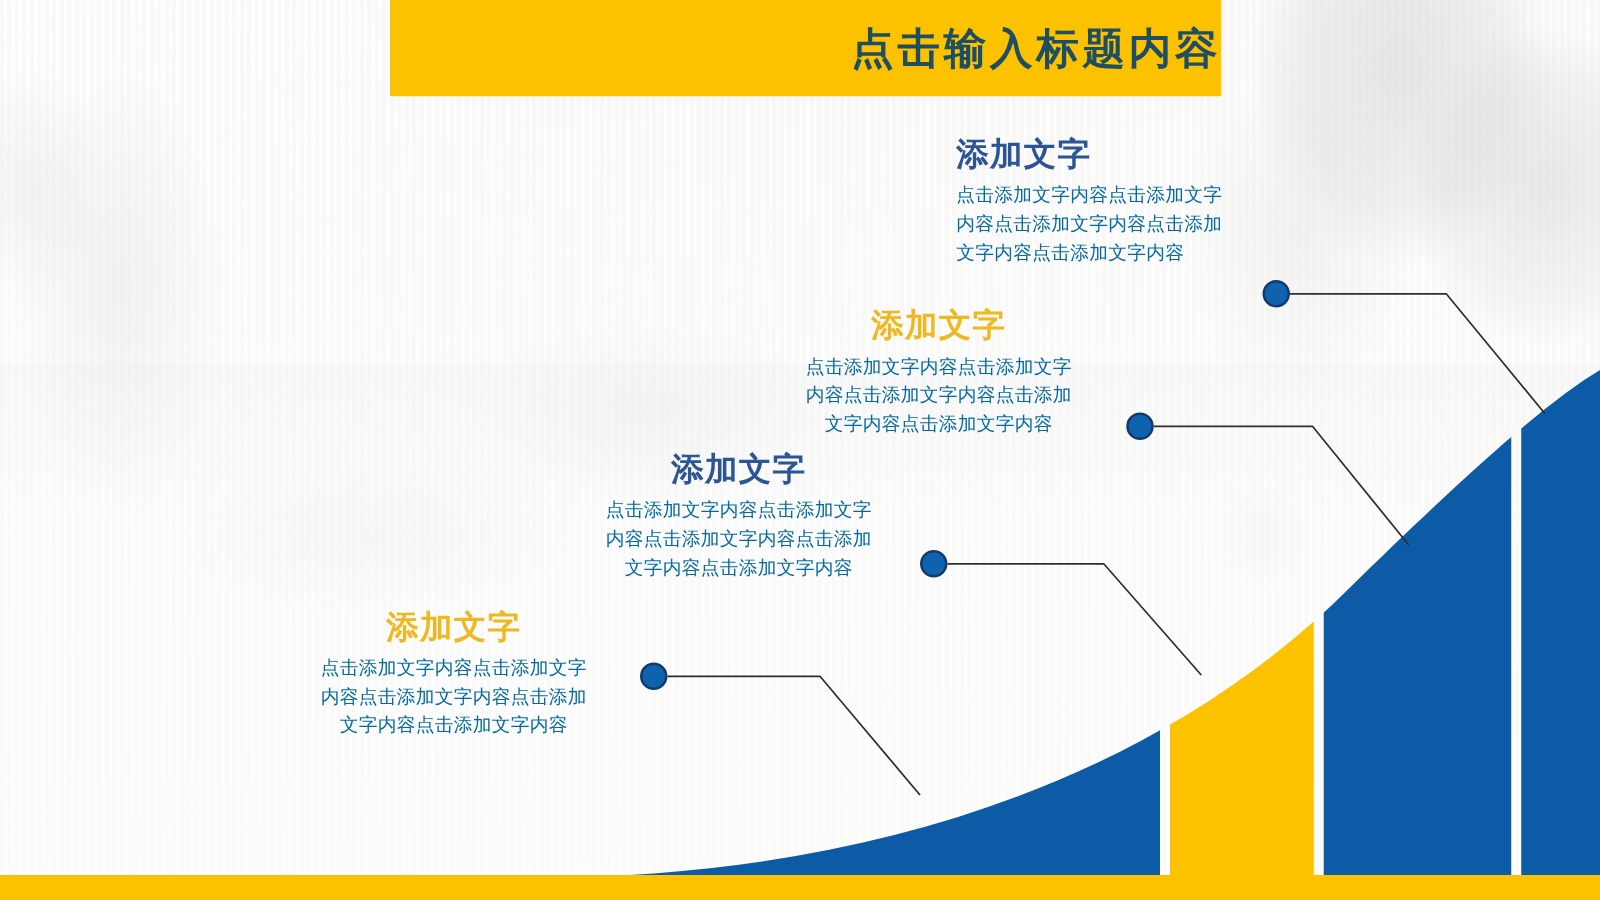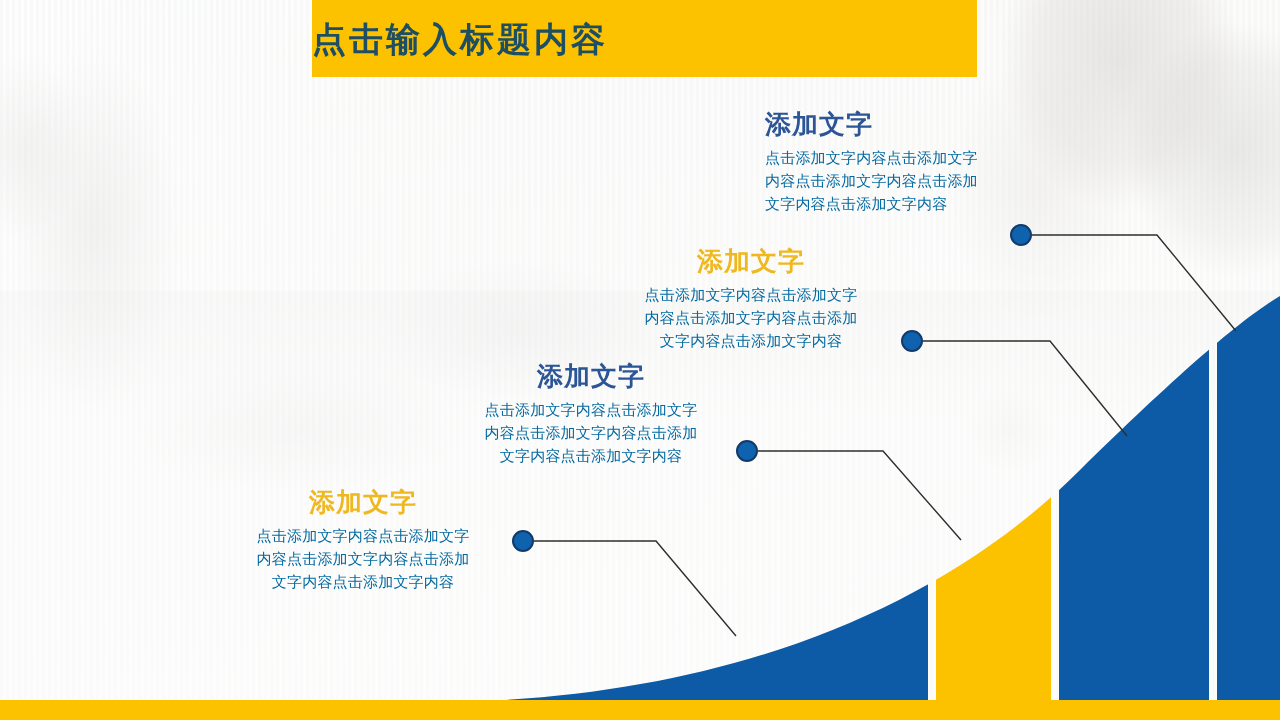--- a/index.html
+++ b/index.html
@@ -49,21 +49,21 @@
   
   .title-banner {
     position: absolute;
     left: 312px;
     top: 0;
     width: 665px;
     height: 77px;
     background: #fcc200;
     display: flex;
     align-items: center;
-    justify-content: flex-start;
+    justify-content: flex-end;
   }
   .title-banner .title-text {
     color: #1d4e63;
     font-size: 34px;
     font-weight: bold;
     letter-spacing: 3px;
     line-height: 1;
     white-space: nowrap;
   }
 
@@ -80,21 +80,21 @@
     position: absolute;
     width: 22px;
     height: 22px;
     border-radius: 50%;
     background: #0f62ad;
     border: 2px solid #123a6b;
     box-sizing: border-box;
   }
 
   
-  .block { position: absolute; }
+  .block { position: absolute; font-family: Liberation Serif, serif; }
   .block .head {
     font-size: 26px;
     font-weight: bold;
     line-height: 1.1;
     margin-bottom: 7px;
     letter-spacing: 1px;
   }
   .block .body {
     font-size: 15px;
     line-height: 1.55;

